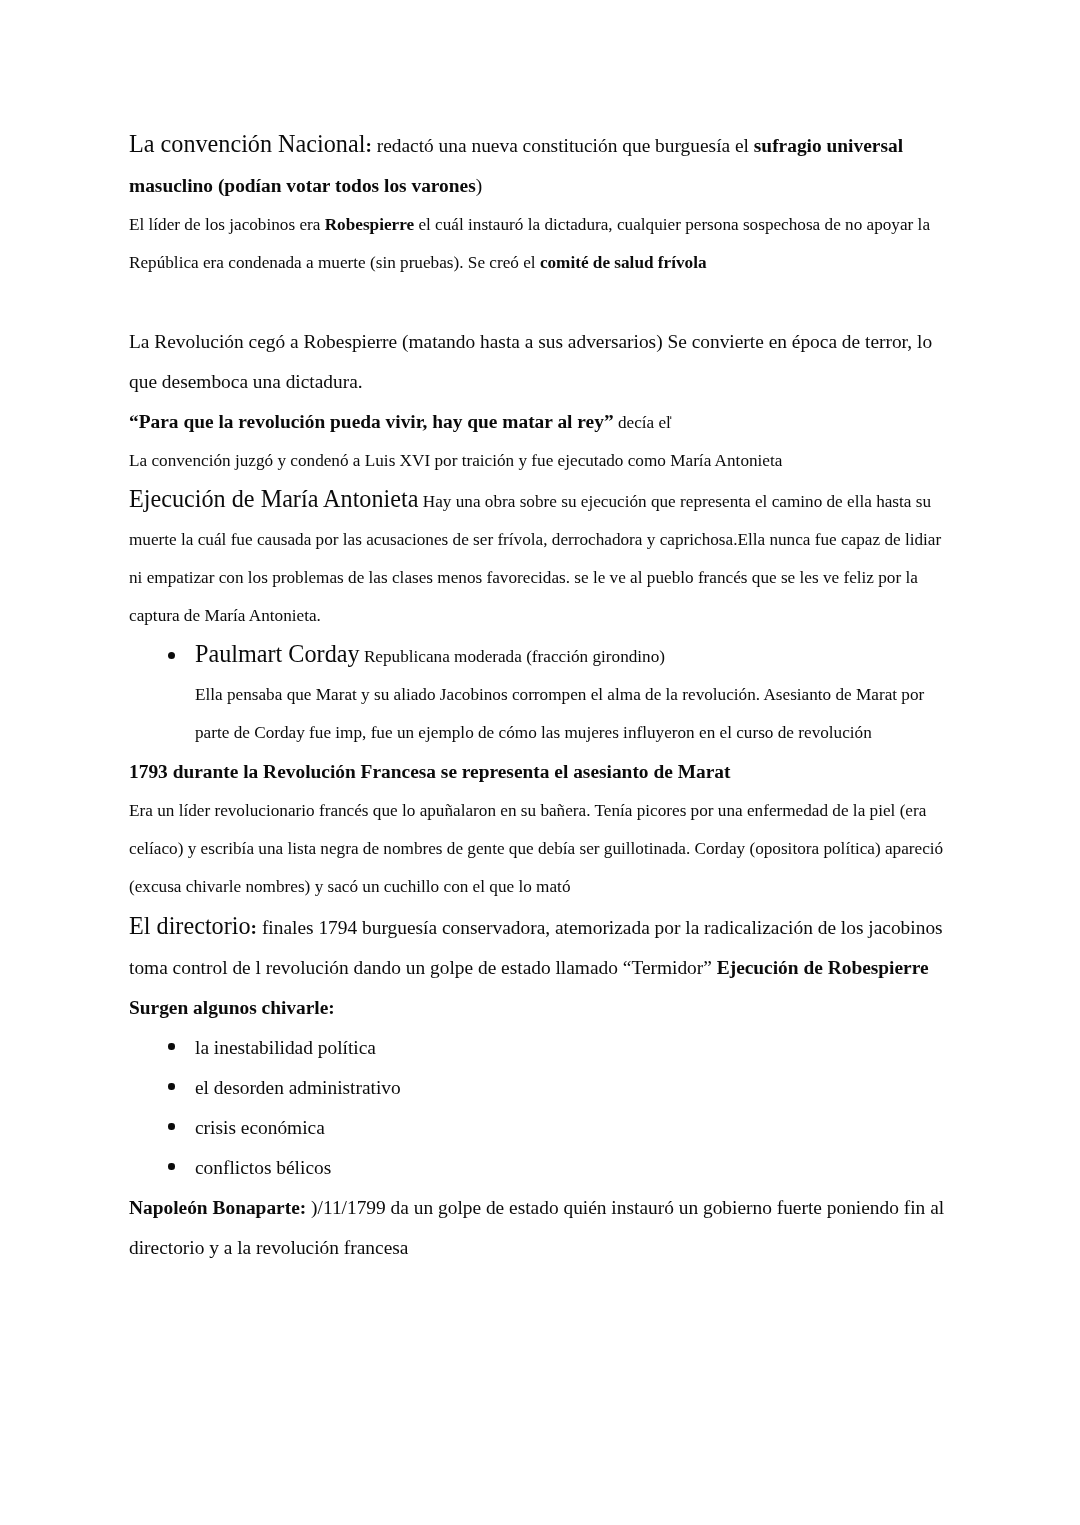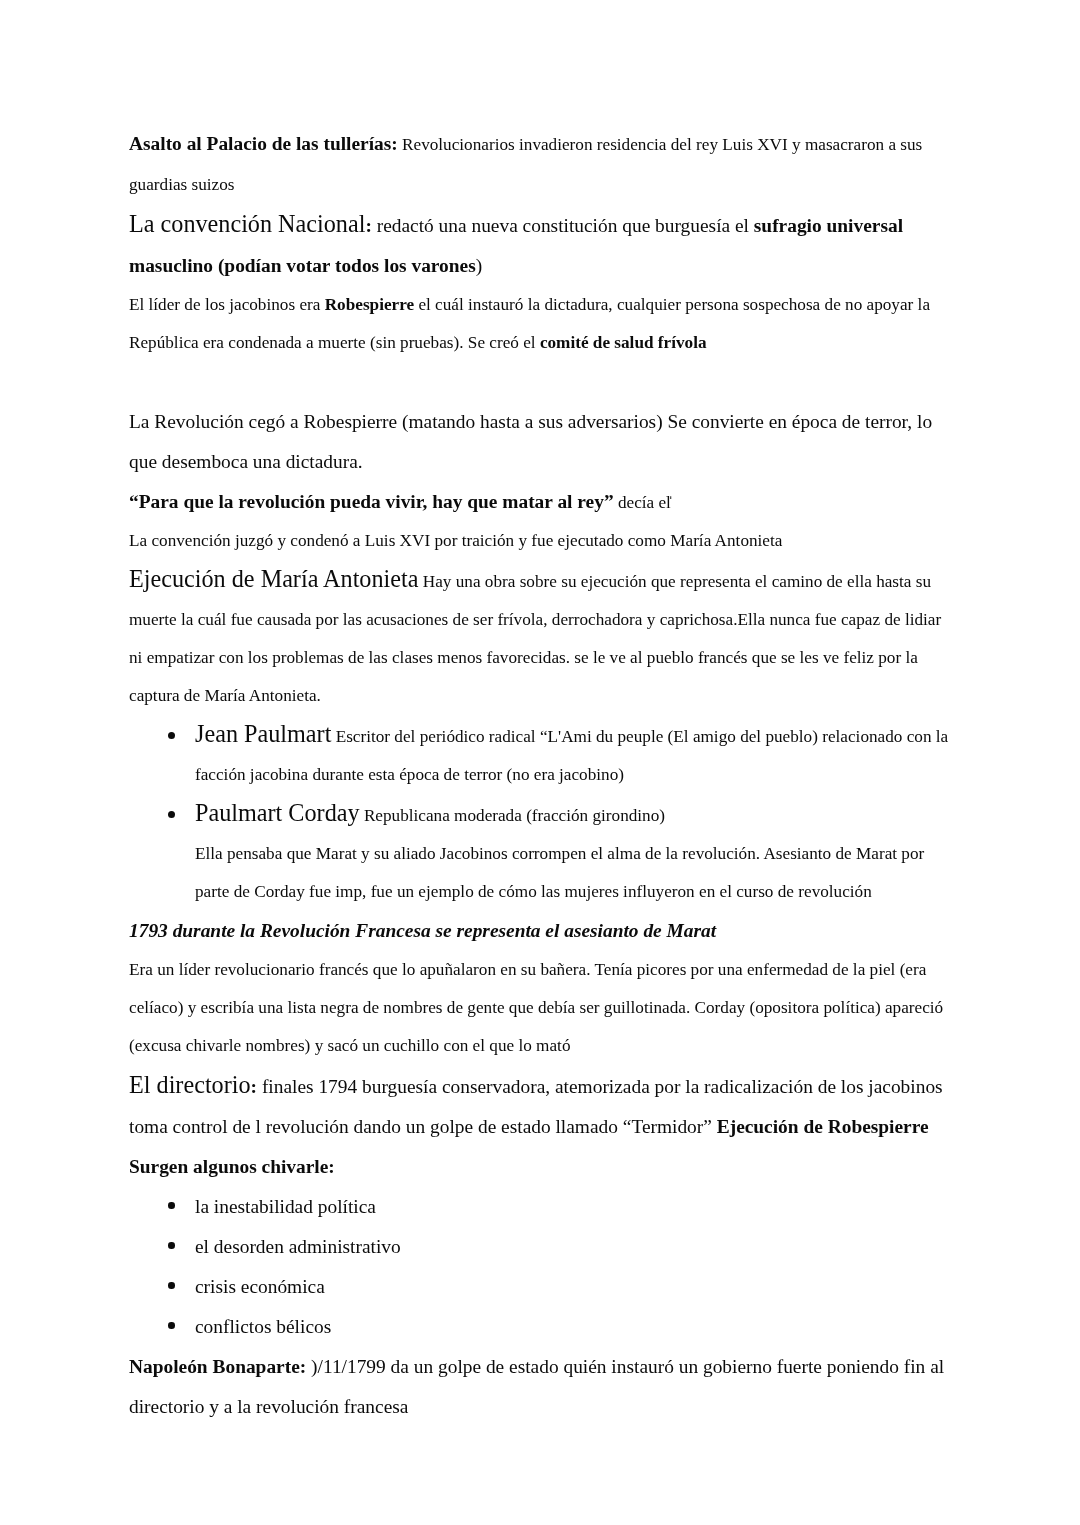--- a/index.html
+++ b/index.html
@@ -73,49 +73,44 @@
     top: 15px;
     width: 6.5px;
     height: 6.5px;
   }
   ul.bullets > li .li-sub {
     display: block;
   }
 
   .indent-sub {
     margin-left: 66px;
-    font-style: italic;
   }
 </style>
 </head>
 <body>
 
 <div class="page">
   <div class="content">
 
-    <p class="block t-mid"><span class="b">Asalto al Palacio de las tullerías</span><span class="b">:</span><span class="t-body"> Revolucionarios invadieron residencia del rey Luis XVI y masacraron a sus guardias suizos</span></p>
 
     <p class="block t-mid"><span class="run-head">La convención Nacional</span><span class="run-head-sm">:</span><span> redactó una nueva constitución que burguesía el </span><span class="b">sufragio universal masuclino (podían votar todos los varones</span><span>)</span></p>
 
     <p class="block t-body"><span>El líder de los jacobinos era </span><span class="b">Robespierre</span><span> el cuál instauró la dictadura, cualquier persona sospechosa de no apoyar la República era condenada a muerte (sin pruebas). Se creó el </span><span class="b">comité de salud frívola</span></p>
 
     <div class="gap-para"></div>
 
     <p class="block t-mid">La Revolución cegó a Robespierre (matando hasta a sus adversarios) Se convierte en época de terror, lo que desemboca una dictadura.</p>
 
     <p class="block t-mid"><span class="b">“Para que la revolución pueda vivir, hay que matar al rey”</span><span class="t-body"> decía el̍</span></p>
 
     <p class="block t-body">La convención juzgó y condenó a Luis XVI por traición y fue ejecutado como María Antonieta</p>
 
     <p class="block t-body"><span class="run-head">Ejecución de María Antonieta</span><span> Hay una obra sobre su ejecución que representa el camino de ella hasta su muerte la cuál fue causada por las acusaciones de ser frívola, derrochadora y caprichosa.Ella nunca fue capaz de lidiar ni empatizar con los problemas de las clases menos favorecidas.  se le ve al pueblo francés que se les ve feliz por la captura de María Antonieta.</span></p>
 
     <ul class="bullets">
-      <li class="t-body">
-        <span class="run-head">Jean Paulmart</span><span> Escritor del periódico radical “L'Ami du peuple (El amigo del pueblo) relacionado con la facción jacobina durante esta época de terror (no era jacobino)</span>
-      </li>
       <li class="t-body">
         <span class="run-head">Paulmart Corday</span><span> Republicana moderada (fracción girondino)</span>
         <span class="li-sub">Ella pensaba que Marat y su aliado Jacobinos corrompen el alma de la revolución. Asesianto de Marat por parte de Corday fue imp, fue un ejemplo de cómo las mujeres influyeron en el curso de revolución</span>
       </li>
     </ul>
 
     <p class="block t-mid indent-sub"><span class="b">1793 durante la Revolución Francesa se representa el asesianto de Marat</span></p>
 
     <p class="block t-body">Era un líder revolucionario francés que lo apuñalaron en su bañera. Tenía picores por una enfermedad de la piel (era celíaco) y escribía una lista negra de nombres de gente que debía ser guillotinada. Corday (opositora política) apareció (excusa chivarle nombres) y sacó un cuchillo con el que lo mató</p>
 

